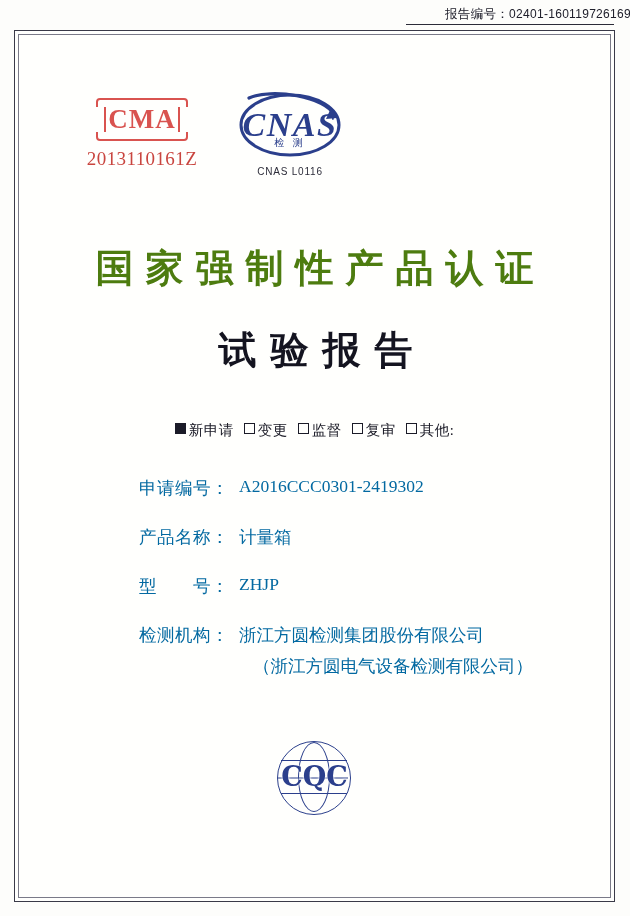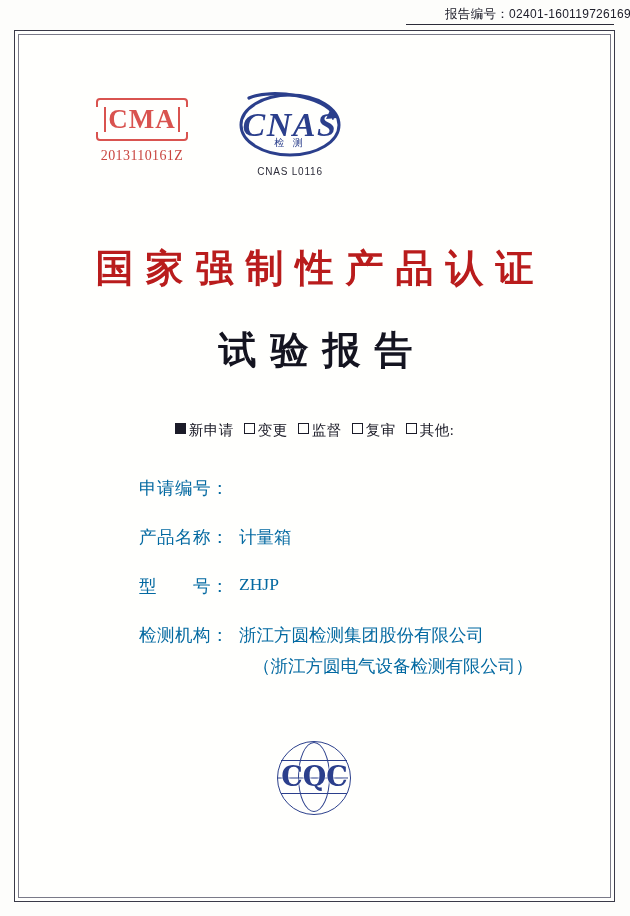--- a/index.html
+++ b/index.html
@@ -129,21 +129,21 @@
     font-family: "Liberation Serif", serif;
     font-weight: bold;
     font-size: 27px;
     letter-spacing: 1px;
     color: #d9534f;
     line-height: 33px;
   }
   .cma-code {
     margin-top: 7px;
     font-family: "Liberation Serif", serif;
-    font-size: 14px;
+    font-size: 19px;
     letter-spacing: 0.4px;
     color: #c9453f;
   }
 
   .cnas-block {
     position: absolute;
     left: 190px;
     top: 0px;
     width: 170px;
     text-align: center;
@@ -189,21 +189,21 @@
   .title-main {
     position: absolute;
     top: 212px;
     left: 0;
     width: 100%;
     text-align: center;
     font-size: 38px;
     font-weight: bold;
     letter-spacing: 12px;
     text-indent: 12px;
-    color: #b91c1c;
+    color: #4d7c0f;
     font-family: "DejaVu Serif", "Liberation Serif", serif;
   }
   .title-sub {
     position: absolute;
     top: 294px;
     left: 1px;
     width: 100%;
     text-align: center;
     font-size: 38px;
     font-weight: bold;
@@ -398,20 +398,21 @@
     <div class="title-sub">试验报告</div>
 
     <div class="check-row">
       <span class="check-item"><span class="box checked"></span><span>新申请</span></span><span class="check-item"><span class="box"></span><span>变更</span></span><span class="check-item"><span class="box"></span><span>监督</span></span><span class="check-item"><span class="box"></span><span>复审</span></span><span class="check-item"><span class="box"></span><span>其他:</span></span>
     </div>
 
     <div class="fields">
 
       <div class="field">
         <span class="f-label">申请编号：</span>
+        <span class="f-value">A2016CCC0301-2419302</span>
       </div>
 
       <div class="field">
         <span class="f-label">产品名称：</span>
         <span class="f-value">计量箱</span>
       </div>
 
       <div class="field field-model">
         <span class="f-label spread">型　　号：</span>
         <span class="f-value">ZHJP</span>

